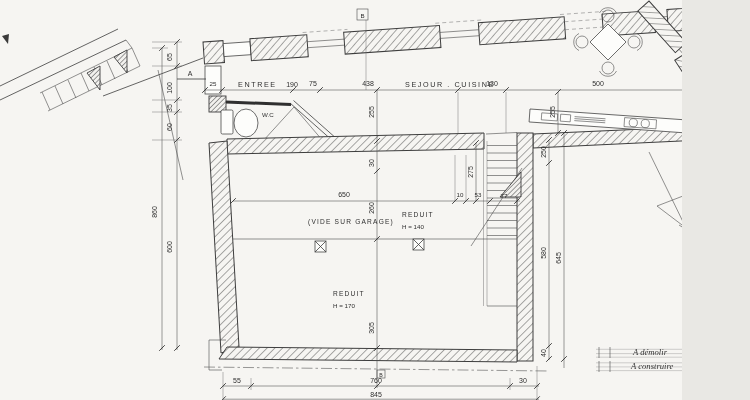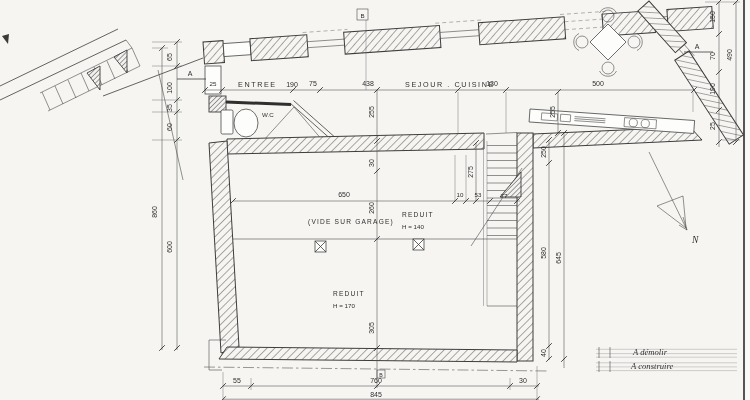--- a/index.html
+++ b/index.html
@@ -1,16 +1,16 @@
 <!DOCTYPE html>
 <html><head>
 <meta charset="utf-8">
 <style>
   html,body{margin:0;padding:0;background:#e9e8e4;}
-  #stage{position:relative;width:750px;height:400px;background:#f6f5f2;overflow:hidden;}
+  #stage{position:relative;width:682px;height:400px;background:#f6f5f2;overflow:hidden;}
   svg{display:block}
   svg line,svg path,svg polygon,svg rect,svg circle,svg ellipse{vector-effect:none}
   .ln{stroke:#3d3d3d;stroke-width:.8;fill:none}
   .lt{stroke:#4a4a4a;stroke-width:.6;fill:none}
   .thin{stroke:#6a6a6a;stroke-width:.45;fill:none}
   .dim{stroke:#4a4a4a;stroke-width:.55;fill:none}
   .tk{stroke:#333;stroke-width:.9;fill:none}
   .wall{fill:url(#h);stroke:#3d3d3d;stroke-width:1}
   .wall2{fill:url(#h2);stroke:#3d3d3d;stroke-width:.9}
   .white{fill:#fdfdfb;stroke:#3d3d3d;stroke-width:.75}

